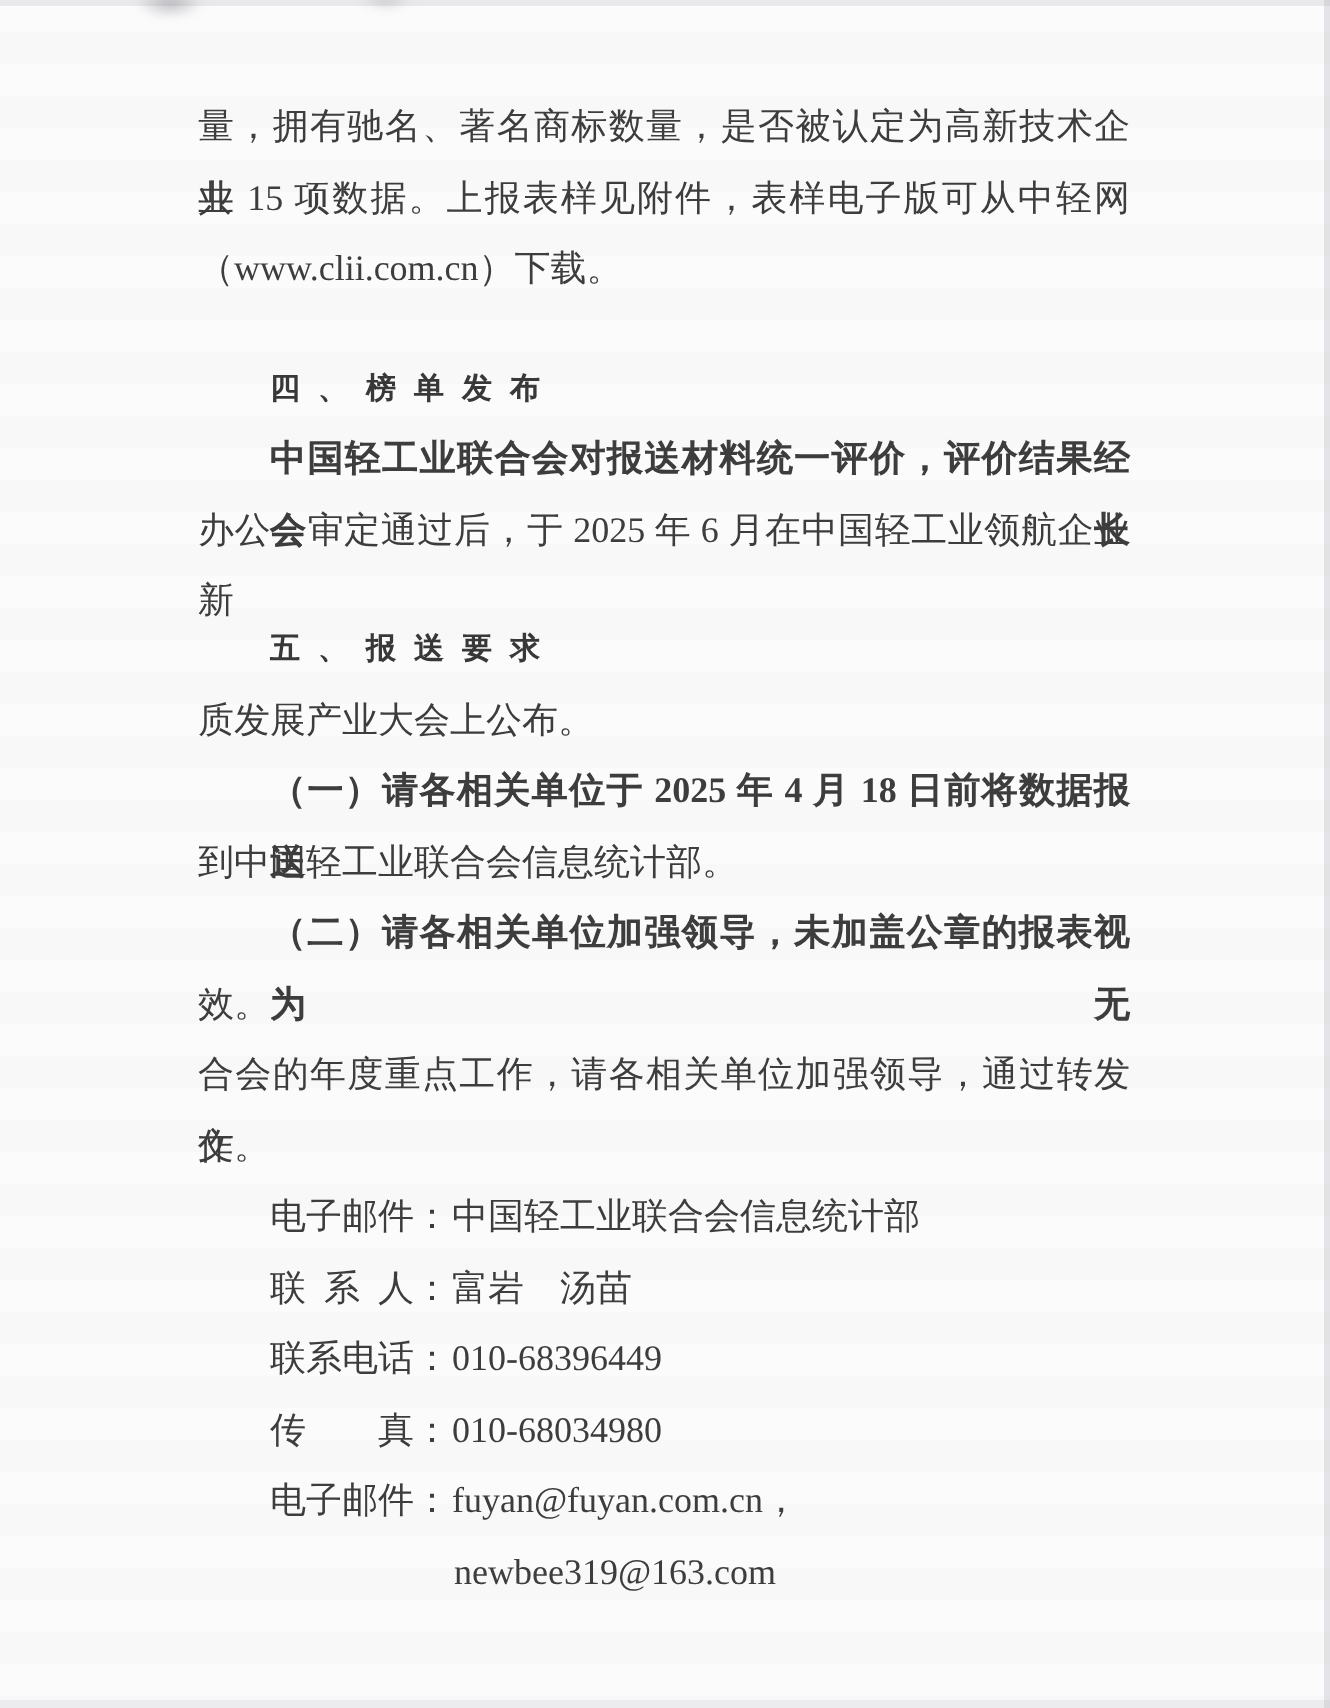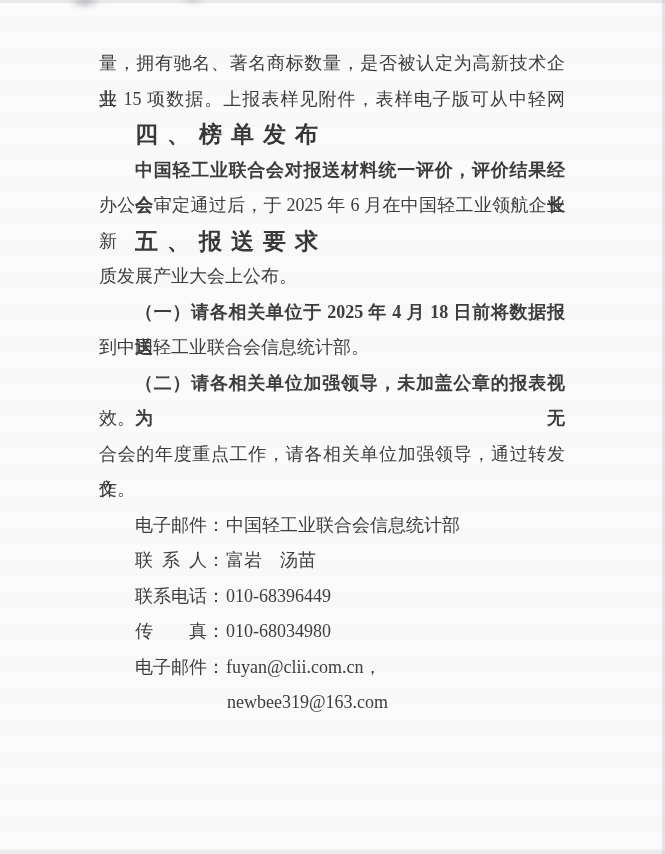--- a/index.html
+++ b/index.html
@@ -59,21 +59,22 @@
     text-align: justify;
     text-align-last: justify;
   }
   .indent { padding-left: 36px; }
   .fill.indent { width: 430px; font-weight: bold; }
   .heading {
     font-family: "Liberation Sans", "DejaVu Sans", sans-serif;
     font-weight: 600;
     color: #383838;
     letter-spacing: 9px;
-    font-size: 23px;
+    font-size: 15px;
+    margin-top: 24px;
   }
   .contact-row { white-space: nowrap; }
   .contact-label {
     display: inline-block;
     width: 72px;
     text-align: justify;
     text-align-last: justify;
     vertical-align: top;
   }
   .contact-colon { display: inline-block; }
@@ -85,31 +86,32 @@
 
 <div class="page">
   <div class="edge-top"></div>
   <div class="edge-right"></div>
   <div class="edge-bottom"></div>
   <div class="smudge-a"></div>
   <div class="smudge-b"></div>
   <div class="content">
       <div class="line body-line fill">量，拥有驰名、著名商标数量，是否被认定为高新技术企业</div>
       <div class="line body-line fill">共 15 项数据。上报表样见附件，表样电子版可从中轻网</div>
+      <div class="line body-line">（www.clii.com.cn）下载。</div>
       <div class="line heading indent">四、榜单发布</div>
       <div class="line body-line fill indent">中国轻工业联合会对报送材料统一评价，评价结果经会长</div>
       <div class="line body-line fill">办公会审定通过后，于 2025 年 6 月在中国轻工业领航企业新</div>
       <div class="line heading indent">五、报送要求</div>
       <div class="line body-line">质发展产业大会上公布。</div>
       <div class="line body-line fill indent">（一）请各相关单位于 2025 年 4 月 18 日前将数据报送</div>
       <div class="line body-line">到中国轻工业联合会信息统计部。</div>
       <div class="line body-line fill indent">（二）请各相关单位加强领导，未加盖公章的报表视为无</div>
       <div class="line body-line">效。</div>
       <div class="line body-line fill">合会的年度重点工作，请各相关单位加强领导，通过转发文</div>
       <div class="line body-line">作。</div>
       <div class="line contact-row indent"><span class="contact-label">电子邮件</span><span class="contact-colon">：</span><span class="contact-value">中国轻工业联合会信息统计部</span></div>
       <div class="line contact-row indent"><span class="contact-label">联系人</span><span class="contact-colon">：</span><span class="contact-value">富岩　汤苗</span></div>
       <div class="line contact-row indent"><span class="contact-label">联系电话</span><span class="contact-colon">：</span><span class="contact-value">010-68396449</span></div>
       <div class="line contact-row indent"><span class="contact-label">传真</span><span class="contact-colon">：</span><span class="contact-value">010-68034980</span></div>
-      <div class="line contact-row indent"><span class="contact-label">电子邮件</span><span class="contact-colon">：</span><span class="contact-value">fuyan@clii.com.cn，</span></div>
+      <div class="line contact-row indent"><span class="contact-label">电子邮件</span><span class="contact-colon">：</span><span class="contact-value">fuyan@fuyan.com.cn，</span></div>
       <div class="line contact-row indent"><span class="contact-pad"></span><span class="contact-value">newbee319@163.com</span></div>
     </div>
 </div>
 
 </body></html>

